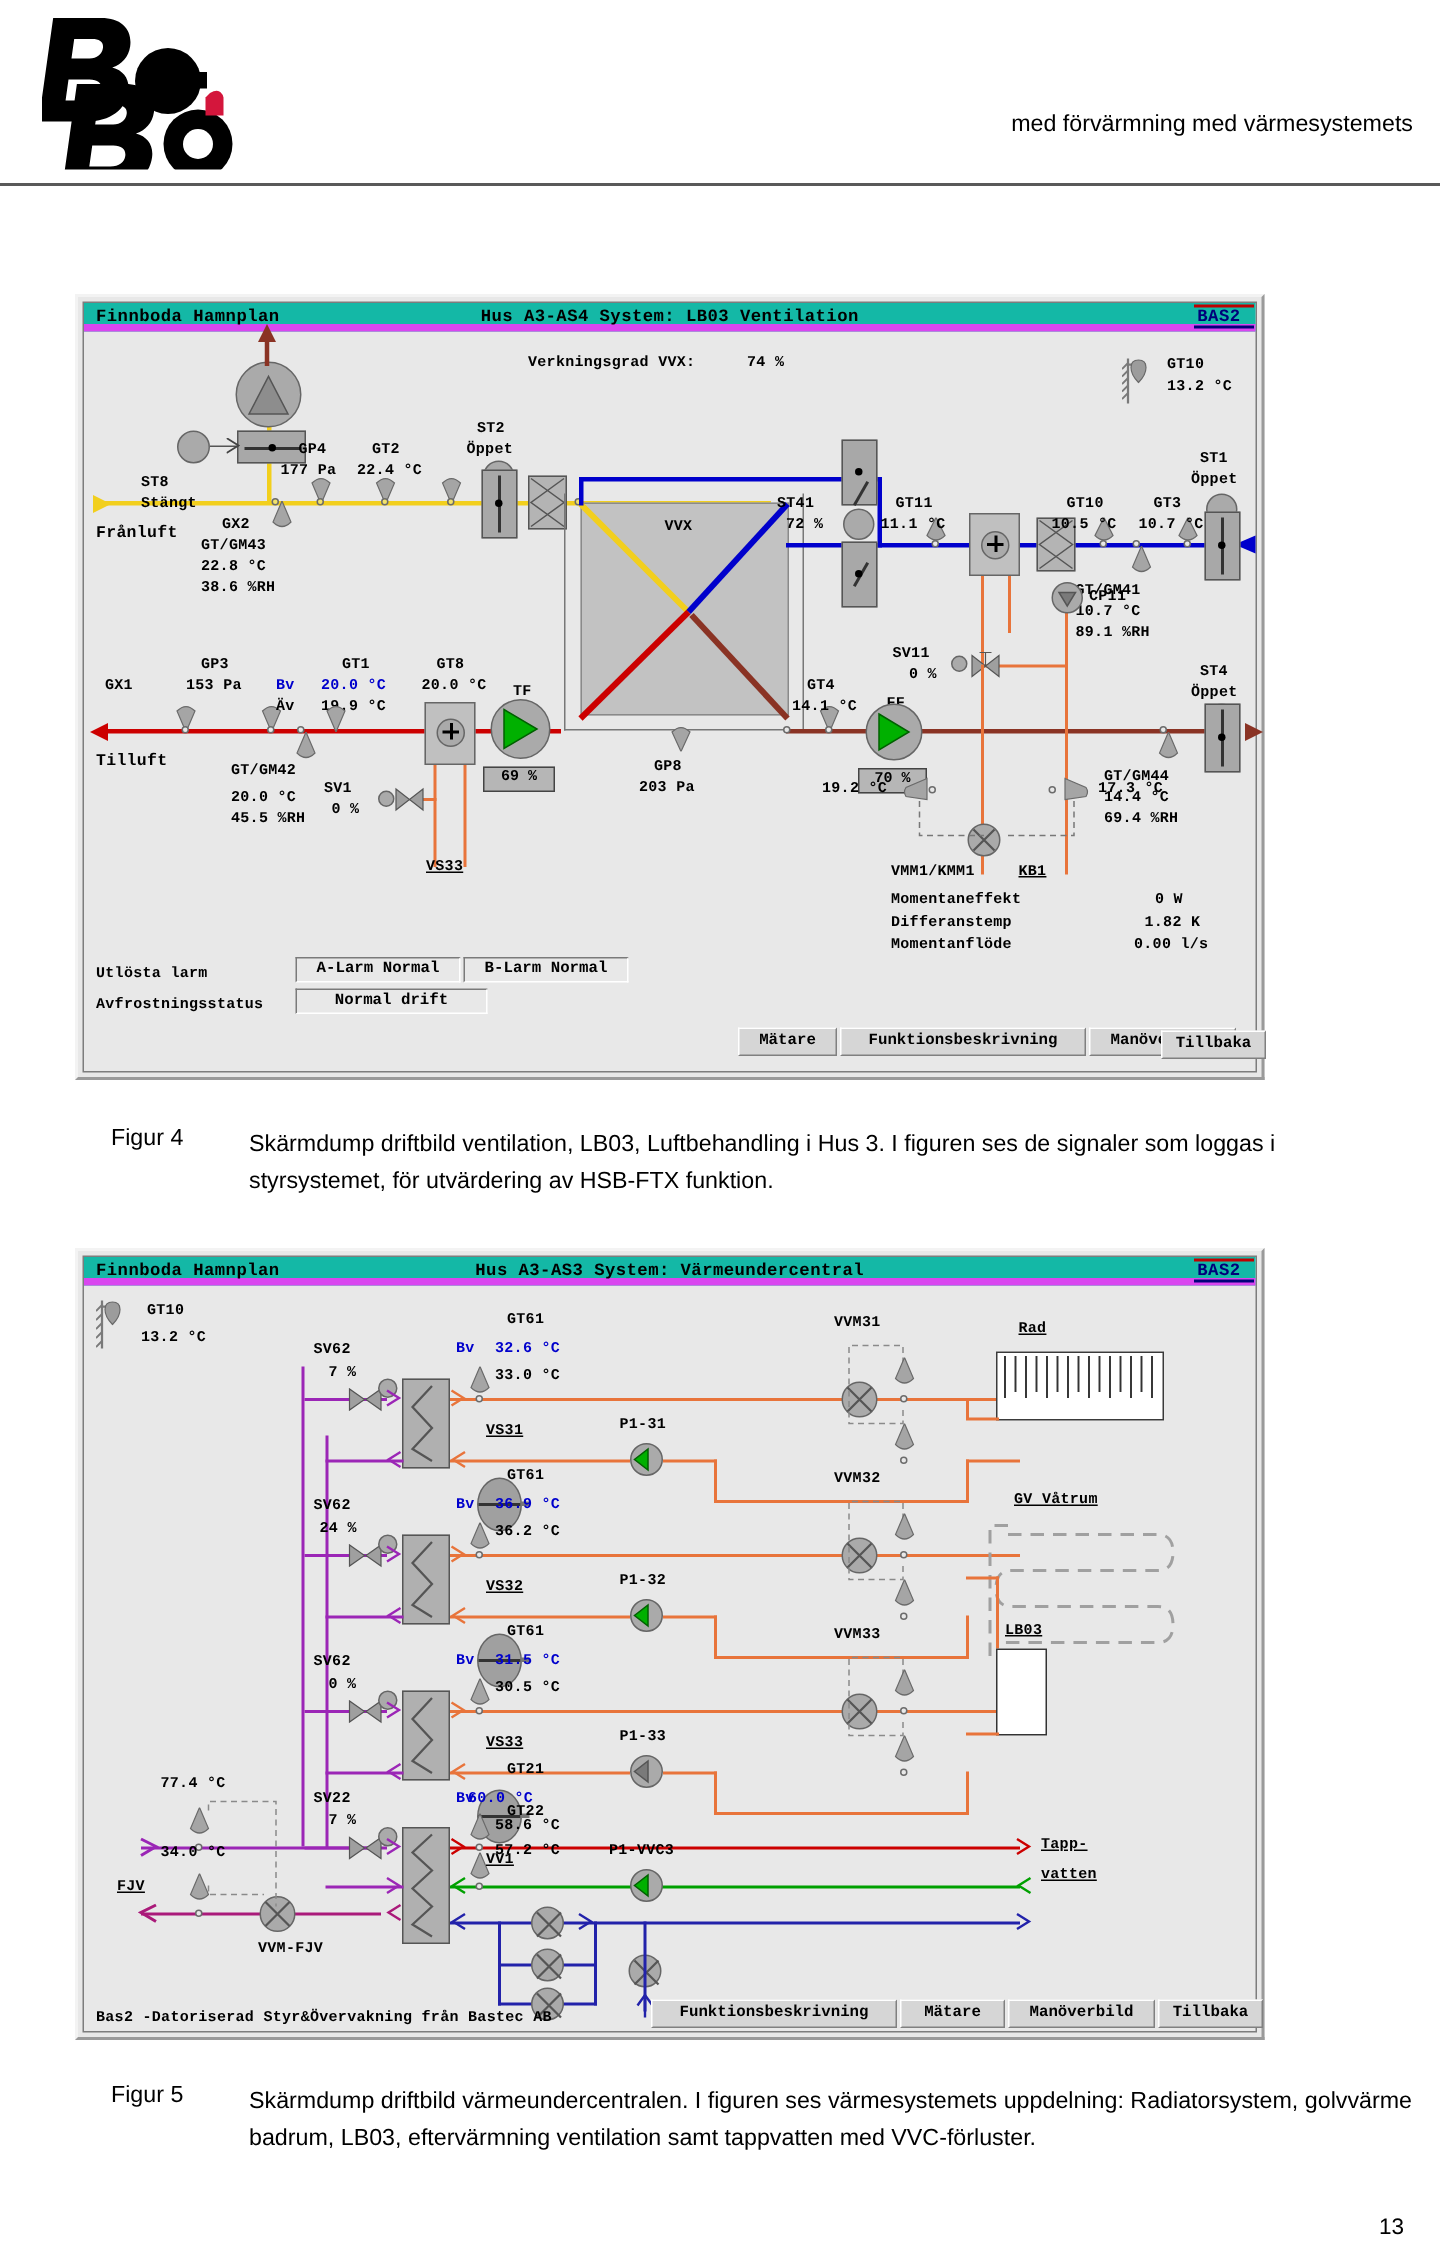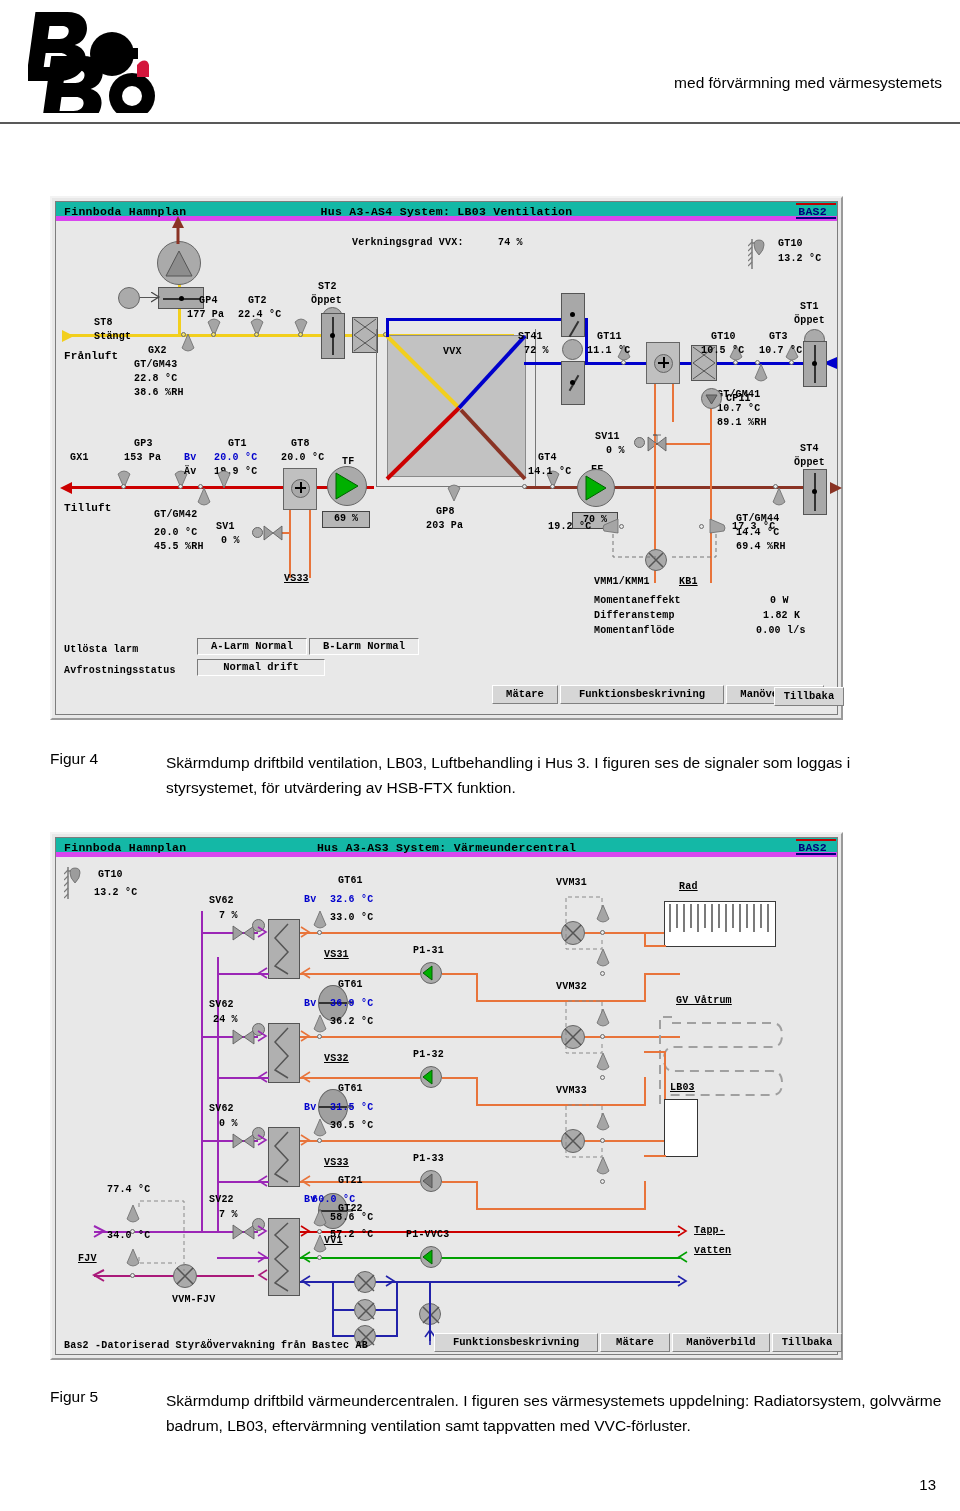--- a/index.html
+++ b/index.html
@@ -82,21 +82,21 @@
          font-family:"Liberation Mono",monospace; font-size:10.5px; font-weight:bold;
          text-align:center; white-space:nowrap; }
   .vvx { position:absolute; background:#c2c2c2; border:1px solid #8a8a8a; }
   .hx  { position:absolute; background:#b0b0b0; border:1px solid #555; } 
   .rad { position:absolute; background:#fff; border:1px solid #3a3a3a; }
 
   
   .caption { position:absolute; font-family:"Liberation Sans", sans-serif;
              font-size:15.5px; color:#000; line-height:25px; }
   .cap-lbl { position:absolute; font-family:"Liberation Sans", sans-serif;
-             font-size:15.5px; color:#000; }
+             font-size:15.5px; color:#000;margin-left:24px; }
   #page-num { position:absolute; right:24px; top:1476px; font-size:15px; color:#000;
               font-family:"Liberation Sans", sans-serif; }
 </style>
 </head>
 <body>
 
 <div id="doc-header">
   <div id="logo-wrap">
     <svg width="150" height="105" viewBox="0 0 150 105">
       <g fill="#000000">

